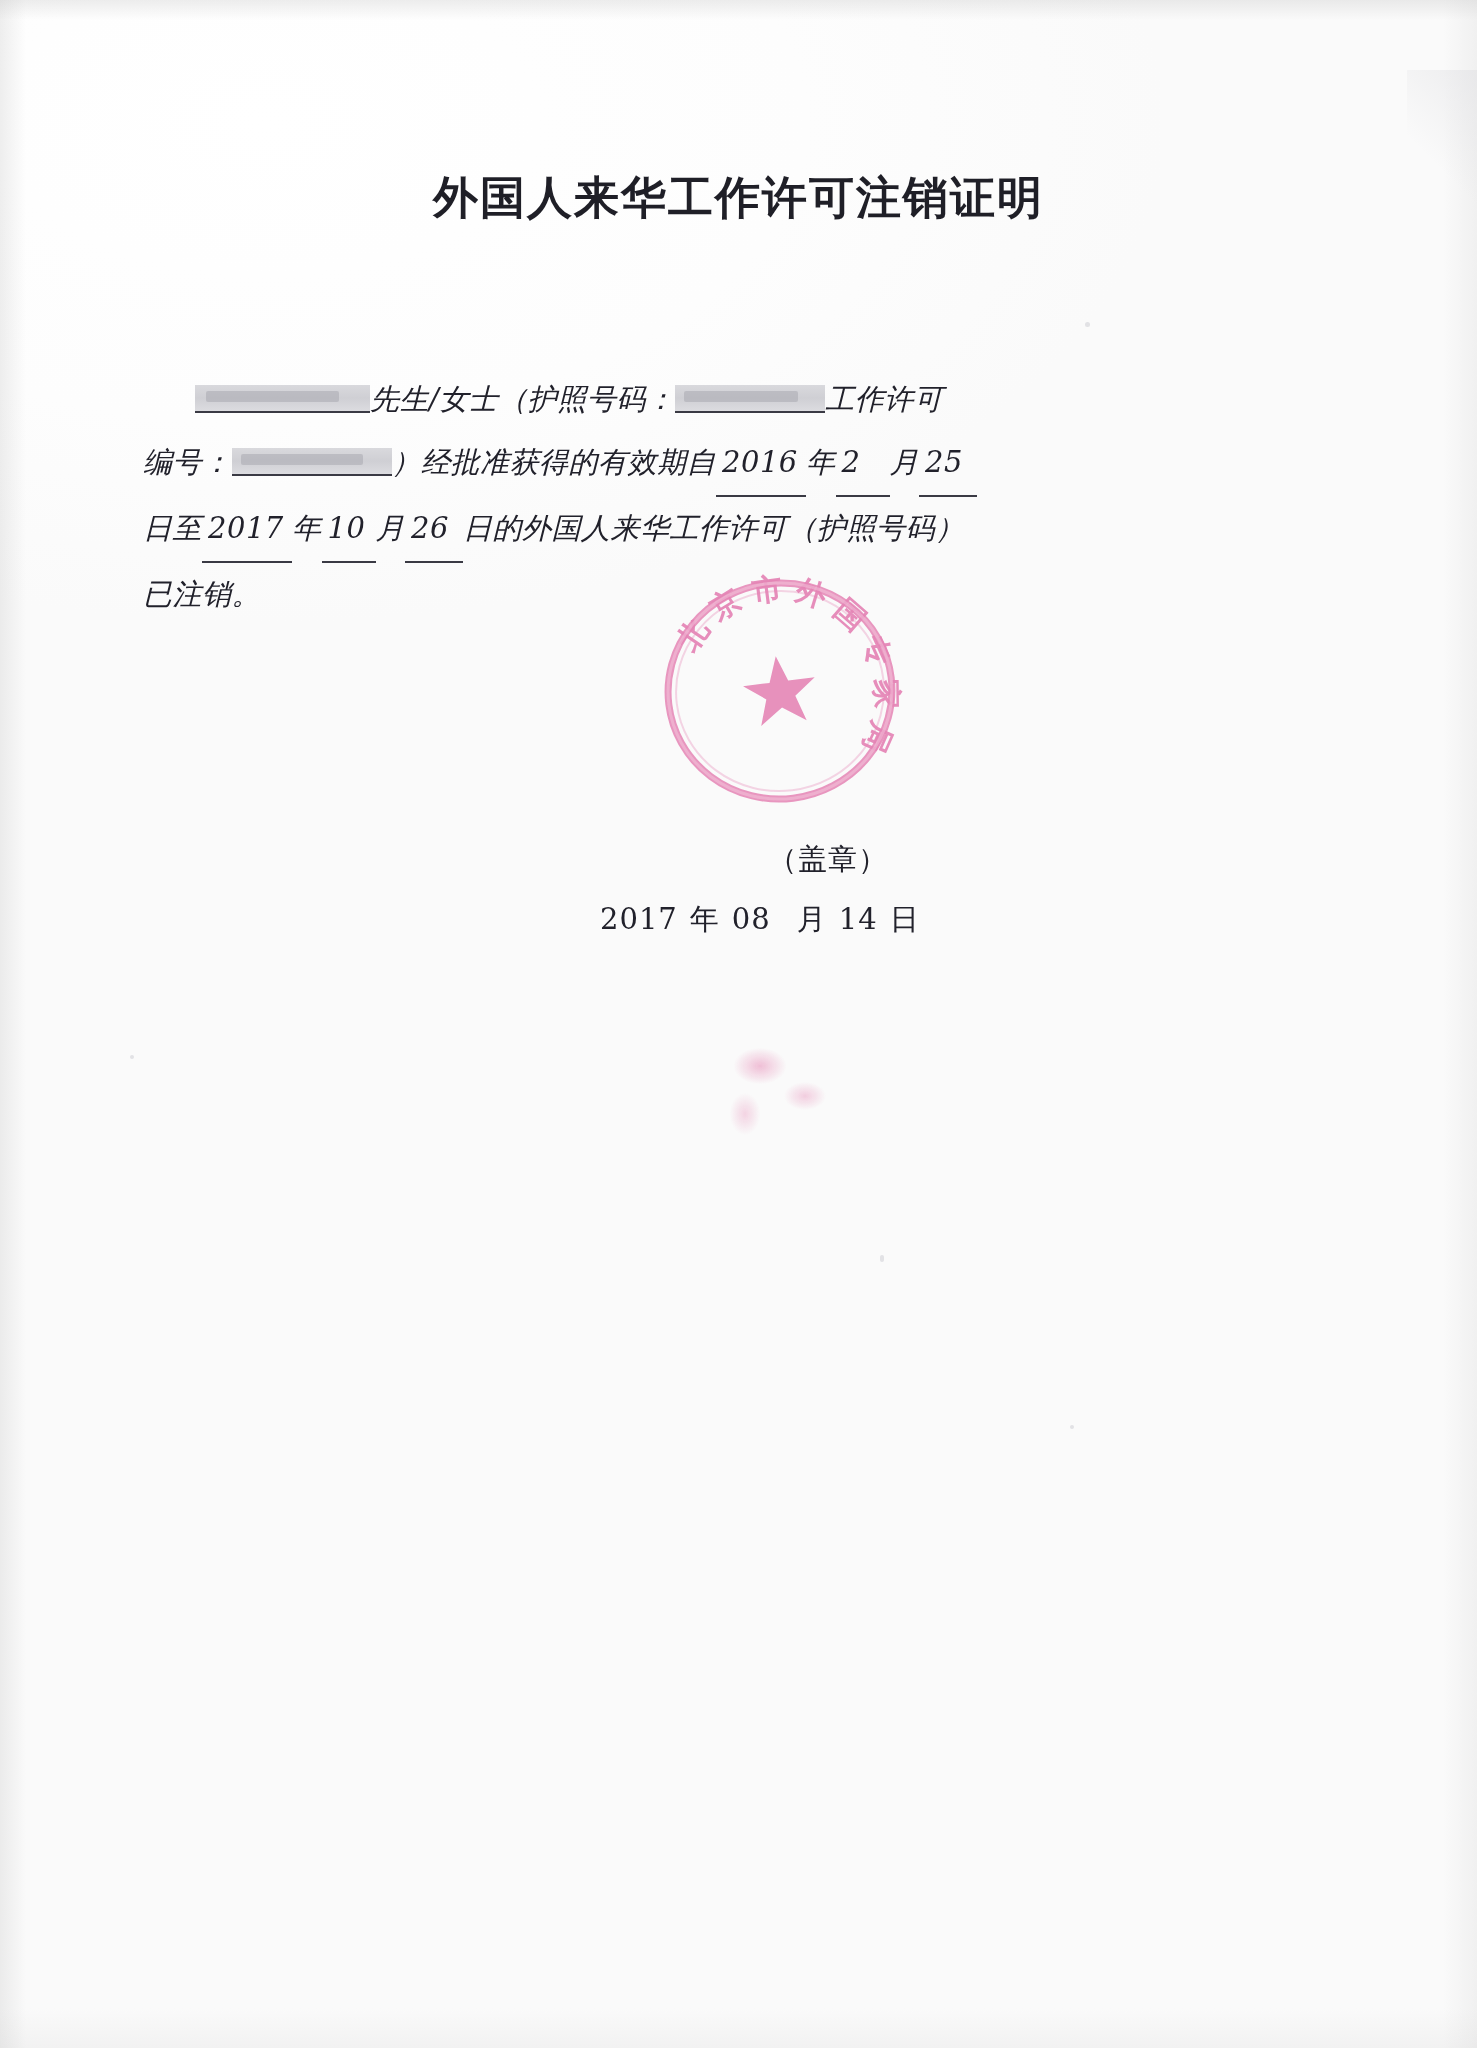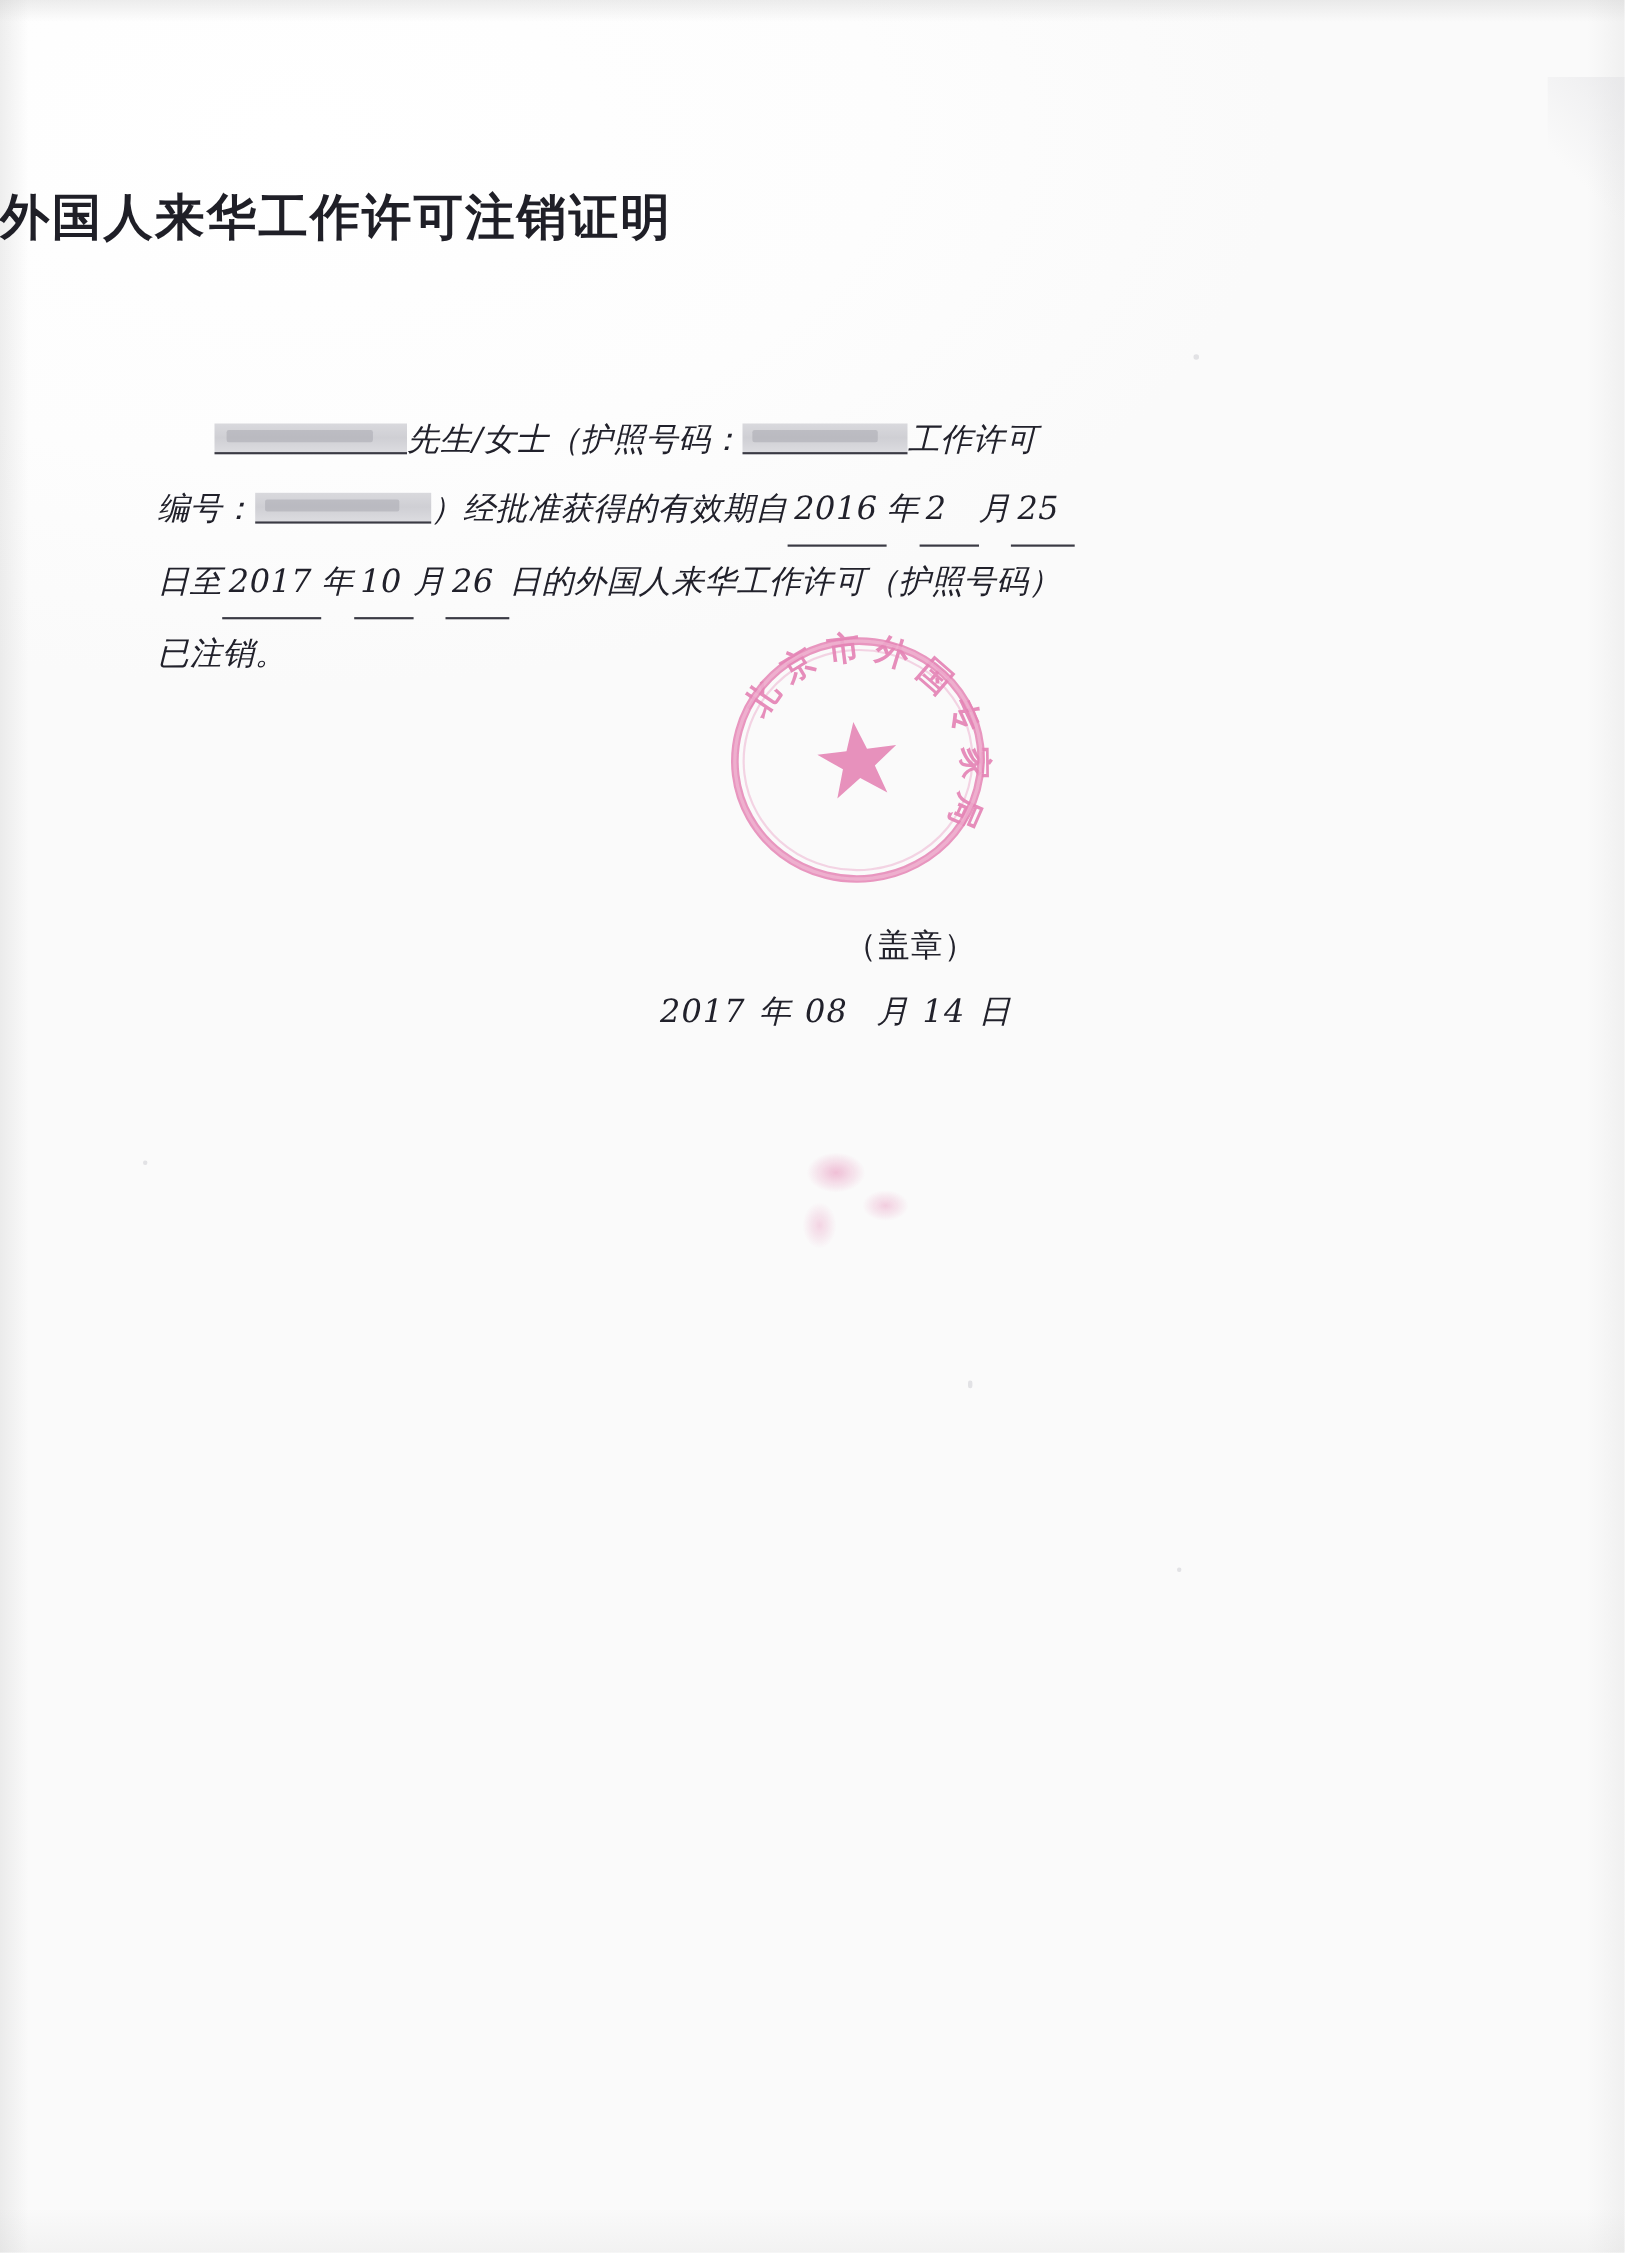--- a/index.html
+++ b/index.html
@@ -62,21 +62,21 @@
     border-radius: 50%;
     opacity: .5;
   }
 
   
   .title {
     position: absolute;
     top: 168px;
     left: 0;
     width: 1477px;
-    text-align: left;
+    text-align: center;
     font-size: 45px;
     font-weight: 700;
     letter-spacing: 2px;
     color: #1f1f27;
     font-family: "DejaVu Serif", "Liberation Serif", serif;
   }
 
   
   .body-block {
     position: absolute;
@@ -158,21 +158,20 @@
     letter-spacing: 1px;
     margin-left: 28px;
   }
   .sign-date {
     position: absolute;
     left: 600px;
     top: 900px;
     font-size: 29px;
     color: #21212b;
     letter-spacing: 1px;
-    font-style: italic;
   }
   .sign-date .seg { display: inline-block; }
   .sign-date .gap-sm { display: inline-block; width: 12px; }
   .sign-date .gap-md { display: inline-block; width: 26px; }
 </style>
 </head>
 <body>
 
 <div class="page">
   <div class="scan-shadow-left"></div>

